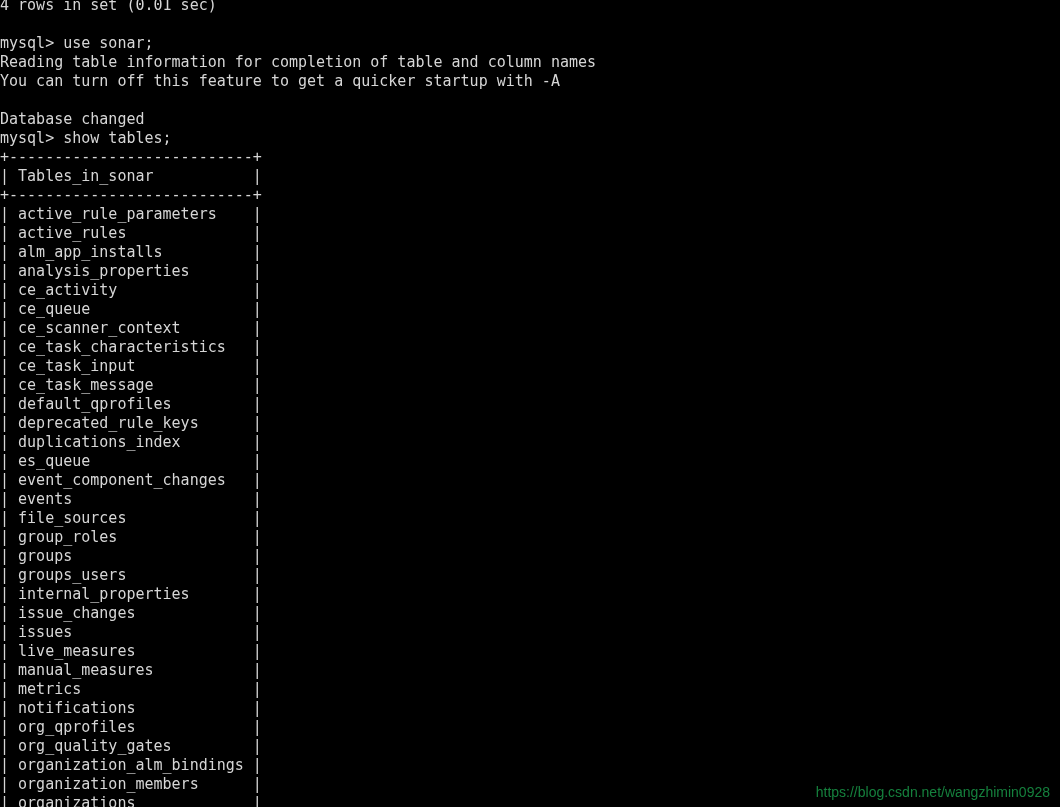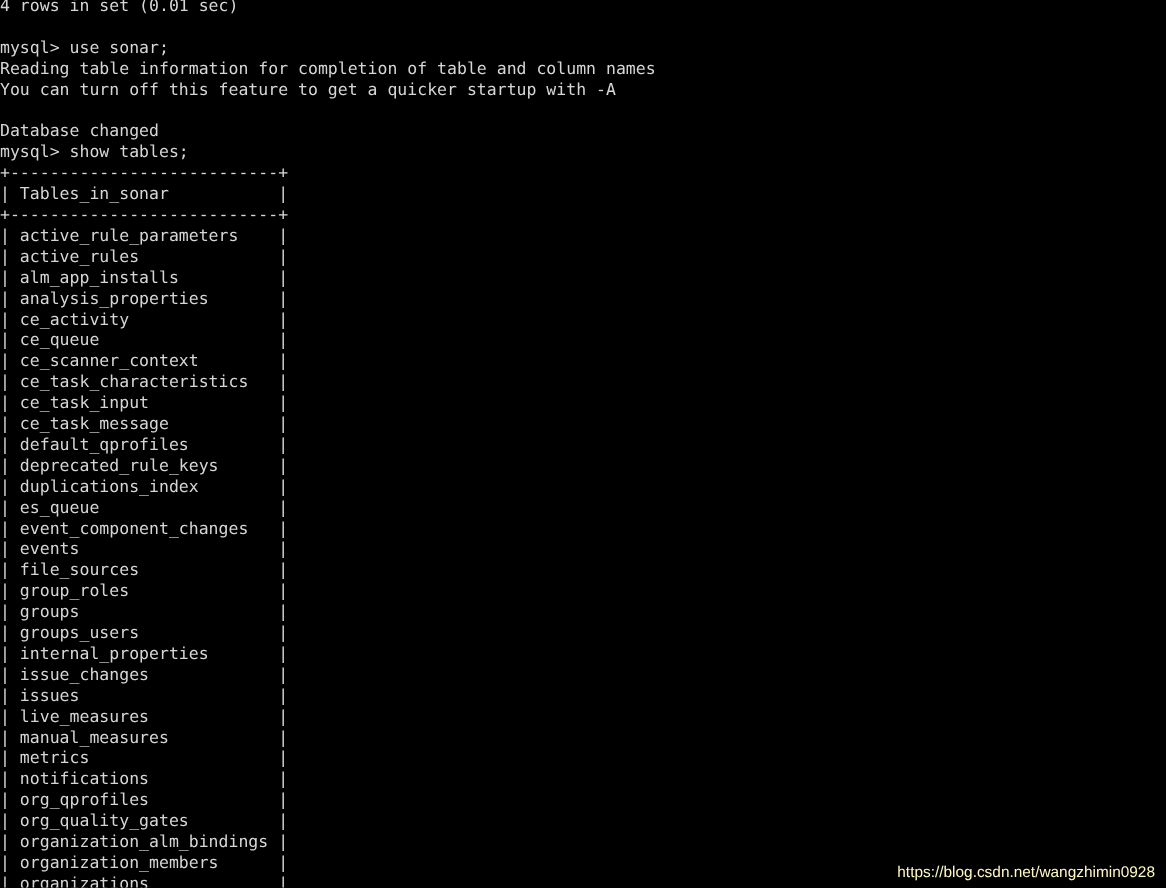--- a/index.html
+++ b/index.html
@@ -54,21 +54,21 @@
   }
 
   .term-line.blank {
     color: transparent;
   }
 
   #watermark {
     position: absolute;
     right: 10px;
     bottom: 6px;
-    color: #fef9c3;
+    color: #15803d;
     font-family: "Liberation Sans", sans-serif;
     font-size: 14px;
     line-height: 18px;
     white-space: pre;
     letter-spacing: 0px;
     pointer-events: none;
   }
 </style>
 </head>
 <body>

